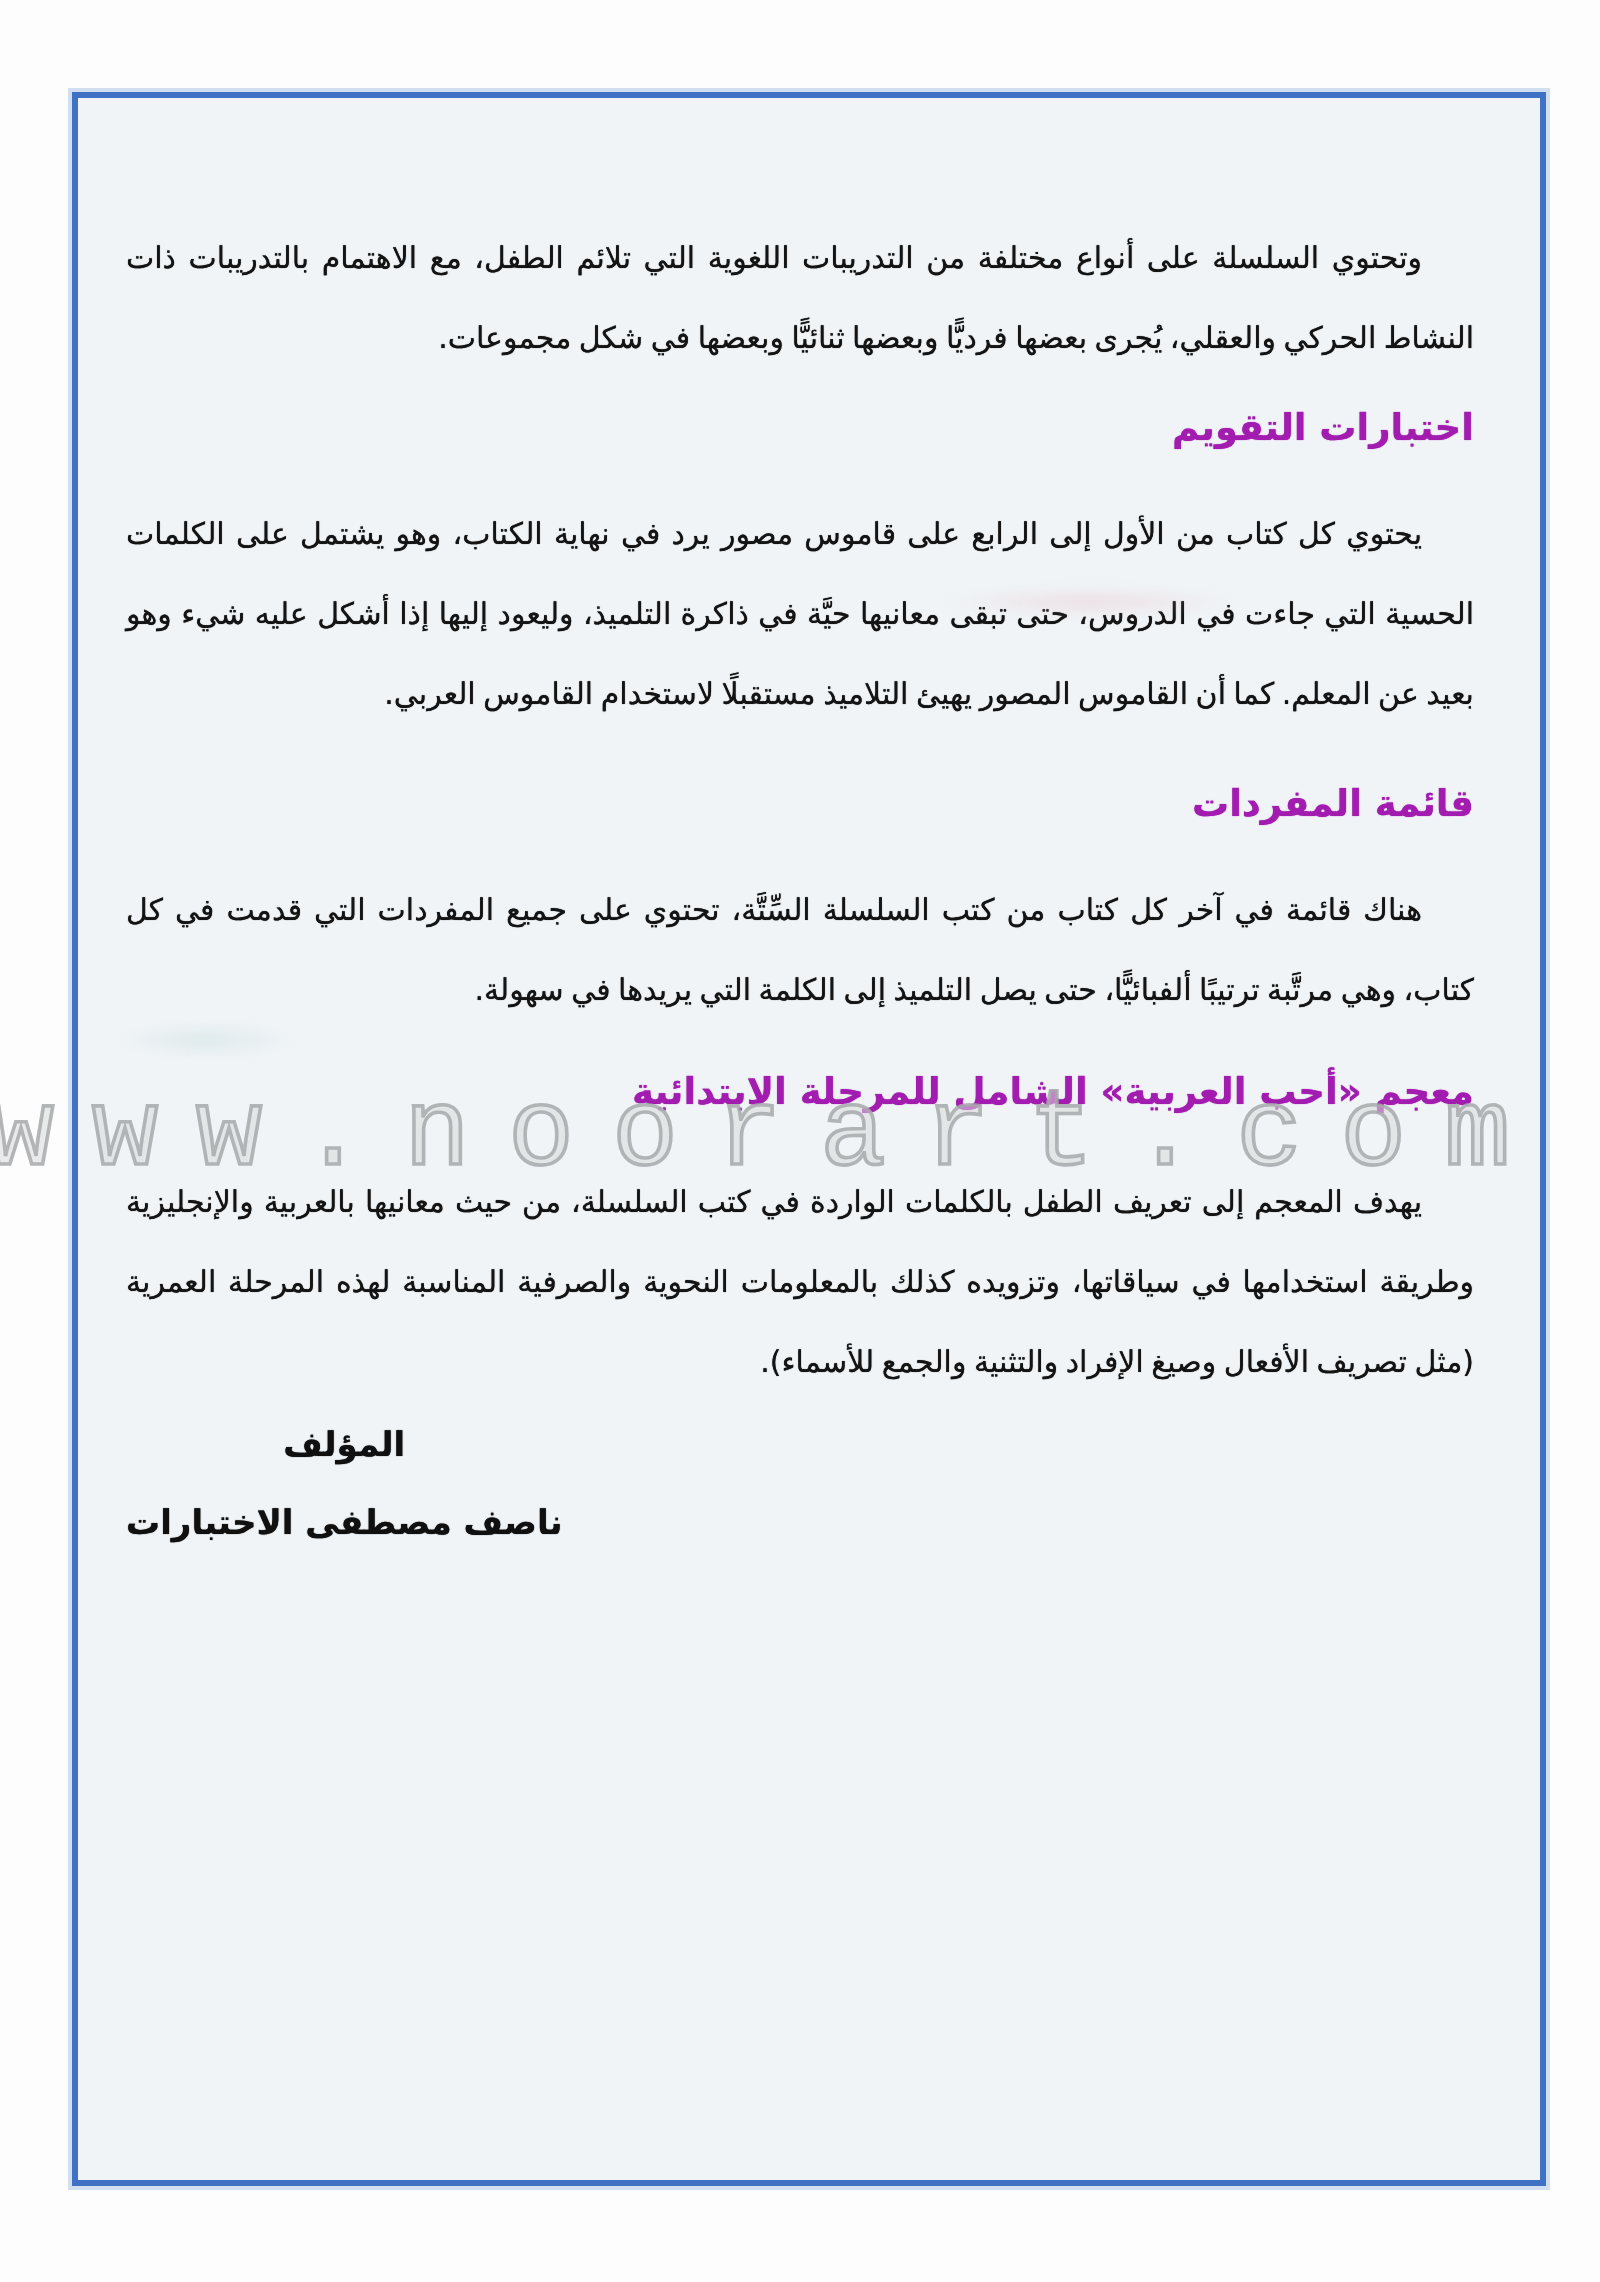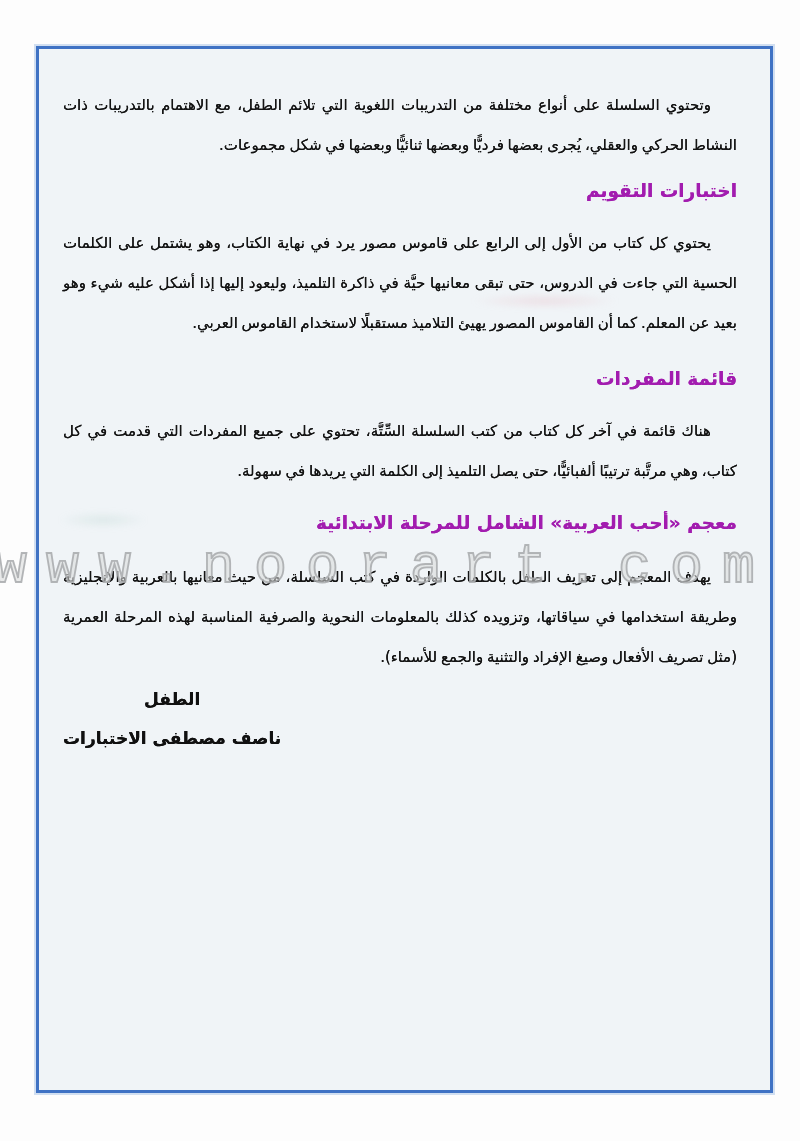--- a/index.html
+++ b/index.html
@@ -20,21 +20,21 @@
   .frame {
     position: absolute;
     left: 36px;
     top: 46px;
     width: 737px;
     height: 1047px;
     box-sizing: border-box;
     border: 3px solid #3f72c4;
     box-shadow: 0 0 0 2px rgba(125, 165, 218, 0.35);
     background: #f0f4f7;
-    padding: 36px 33px 0 24px;
+    padding: 60px 33px 0 24px;
     overflow: hidden;
   }
   .para {
     margin: 0;
     font-size: 15px;
     line-height: 40px;
     color: #141414;
     text-align: justify;
     text-indent: 26px;
     word-spacing: -1px;
@@ -122,21 +122,21 @@
 
     <p class="para">يحتوي كل كتاب من الأول إلى الرابع على قاموس مصور يرد في نهاية الكتاب، وهو يشتمل على الكلمات الحسية التي جاءت في الدروس، حتى تبقى معانيها حيَّة في ذاكرة التلميذ، وليعود إليها إذا أشكل عليه شيء وهو بعيد عن المعلم. كما أن القاموس المصور يهيئ التلاميذ مستقبلًا لاستخدام القاموس العربي.</p>
 
     <h2 class="hs2">قائمة المفردات</h2>
     <p class="para">هناك قائمة في آخر كل كتاب من كتب السلسلة السِّتَّة، تحتوي على جميع المفردات التي قدمت في كل كتاب، وهي مرتَّبة ترتيبًا ألفبائيًّا، حتى يصل التلميذ إلى الكلمة التي يريدها في سهولة.</p>
 
     <h2 class="hs3">معجم «أحب العربية» الشامل للمرحلة الابتدائية</h2>
     <p class="para">يهدف المعجم إلى تعريف الطفل بالكلمات الواردة في كتب السلسلة، من حيث معانيها بالعربية والإنجليزية وطريقة استخدامها في سياقاتها، وتزويده كذلك بالمعلومات النحوية والصرفية المناسبة لهذه المرحلة العمرية (مثل تصريف الأفعال وصيغ الإفراد والتثنية والجمع للأسماء).</p>
 
     <div class="author">
-      <div class="author-label">الطفل</div>
+      <div class="author-label">المؤلف</div>
       <div class="author-name">ناصف مصطفى الاختبارات</div>
     </div>
 
 
   </div>
 
   <div class="watermark">www.noorart.com</div>
 
   <div class="artifact a1"></div>
   <div class="artifact a2"></div>

